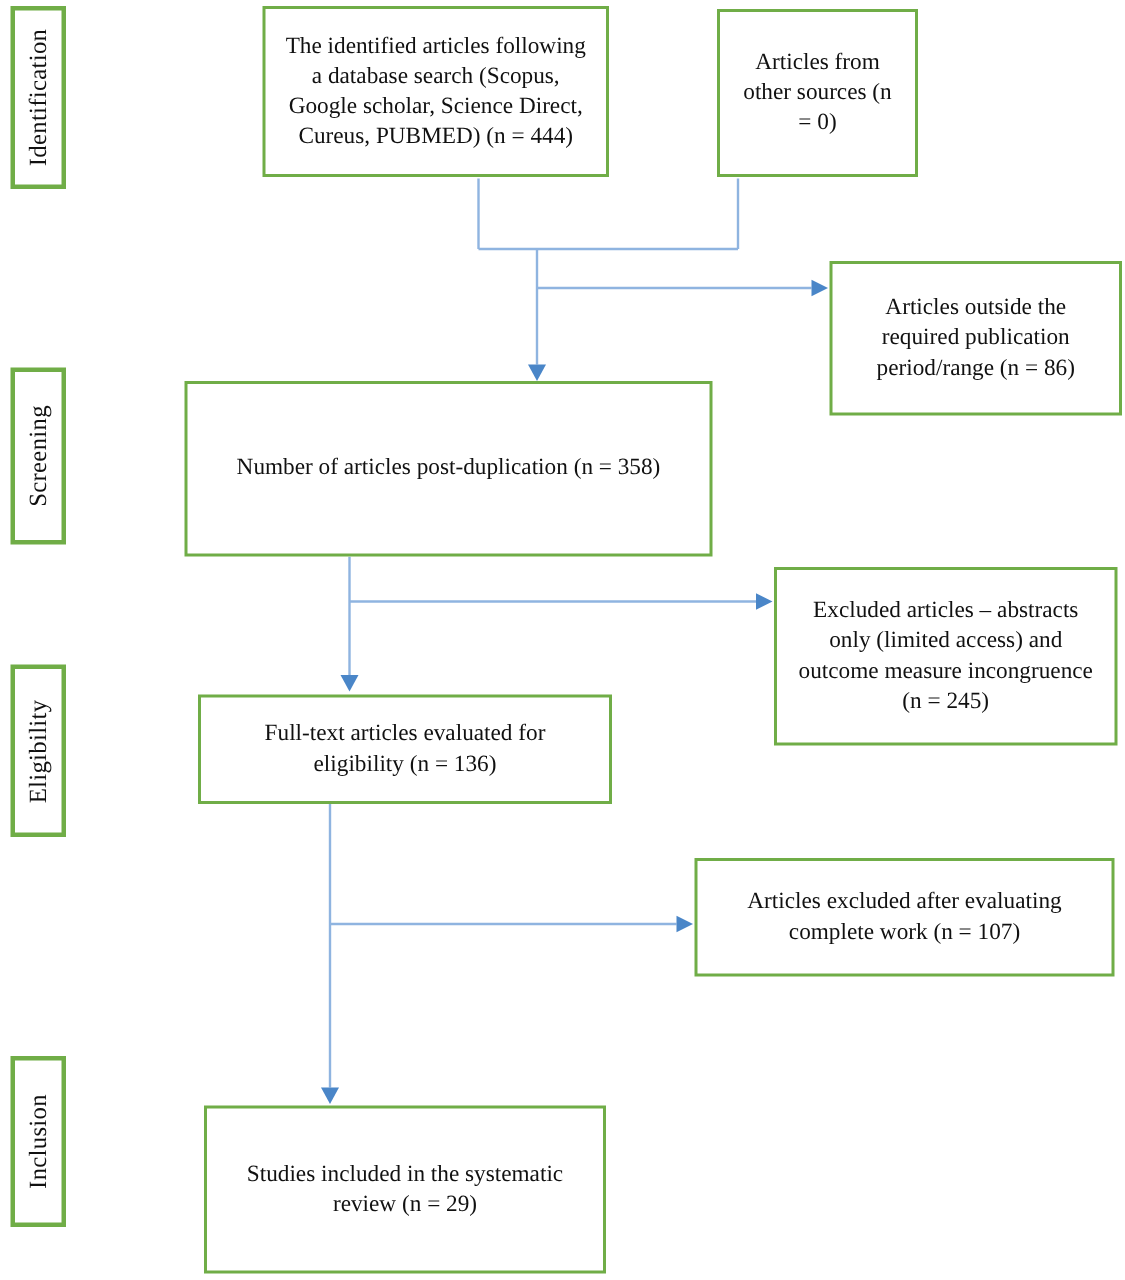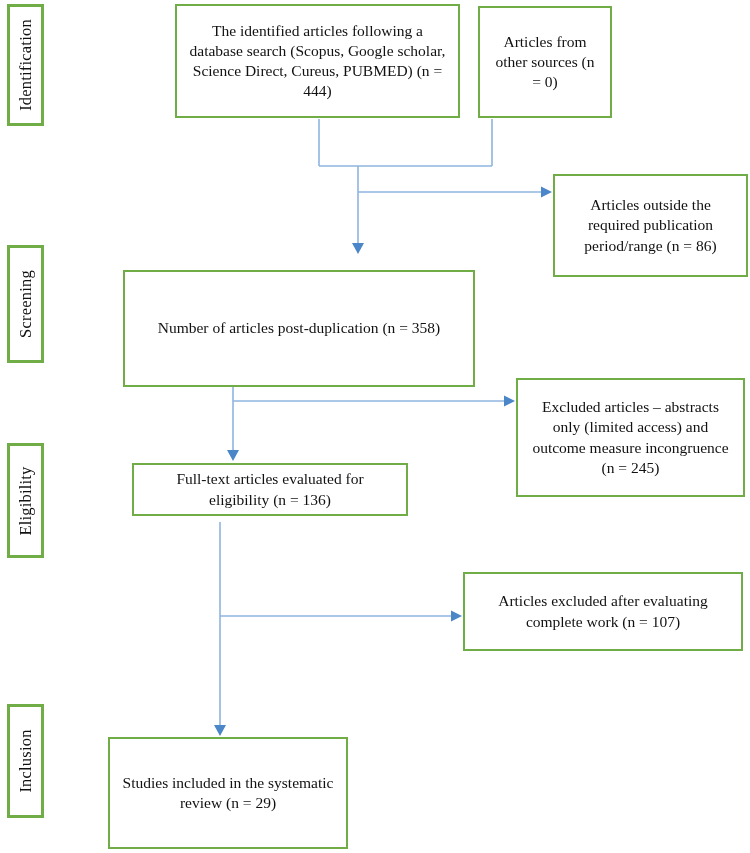--- a/index.html
+++ b/index.html
@@ -51,28 +51,28 @@
     white-space: nowrap;
     font-size: 16.5px;
     letter-spacing: 0.2px;
   }
   
   .stage-identification { left: 7px;  top: 4px;   width: 37px; height: 122px; }
   .stage-screening      { left: 7px;  top: 245px; width: 37px; height: 118px; }
   .stage-eligibility    { left: 7px;  top: 443px; width: 37px; height: 115px; }
   .stage-inclusion      { left: 7px;  top: 704px; width: 37px; height: 114px; }
   
-  .box-identified         { left: 175px; top: 4px;   width: 285px; height: 114px; }
+  .box-identified         { left: 175px; top: 4px;   width: 231px; height: 114px; }
   .box-other-sources      { left: 478px; top: 6px;   width: 134px; height: 112px; font-family: Liberation Serif, serif; }
   .box-outside-period     { left: 553px; top: 174px; width: 195px; height: 103px; }
-  .box-post-duplication   { left: 123px; top: 254px; width: 352px; height: 117px; margin-top: 16px; }
+  .box-post-duplication   { left: 123px; top: 254px; width: 352px; height: 117px; }
   .box-excluded-abstracts { left: 516px; top: 378px; width: 229px; height: 119px; }
-  .box-full-text          { left: 132px; top: 463px; width: 276px; height: 53px;  }
+  .box-full-text          { left: 132px; top: 463px; width: 276px; height: 73px;  }
   .box-excluded-complete  { left: 463px; top: 572px; width: 280px; height: 79px; text-align: center;  }
-  .box-included           { left: 108px; top: 737px; width: 240px; height: 112px; }
+  .box-included           { left: 136px; top: 737px; width: 268px; height: 112px; }
 </style>
 </head>
 <body>
 
 <div class="diagram">
 
   <svg class="connector-layer" viewBox="0 0 750 853">
     <g stroke="#8FB4E0" stroke-width="1.6" fill="none">
 
       <path d="M319,119 V166"></path>

